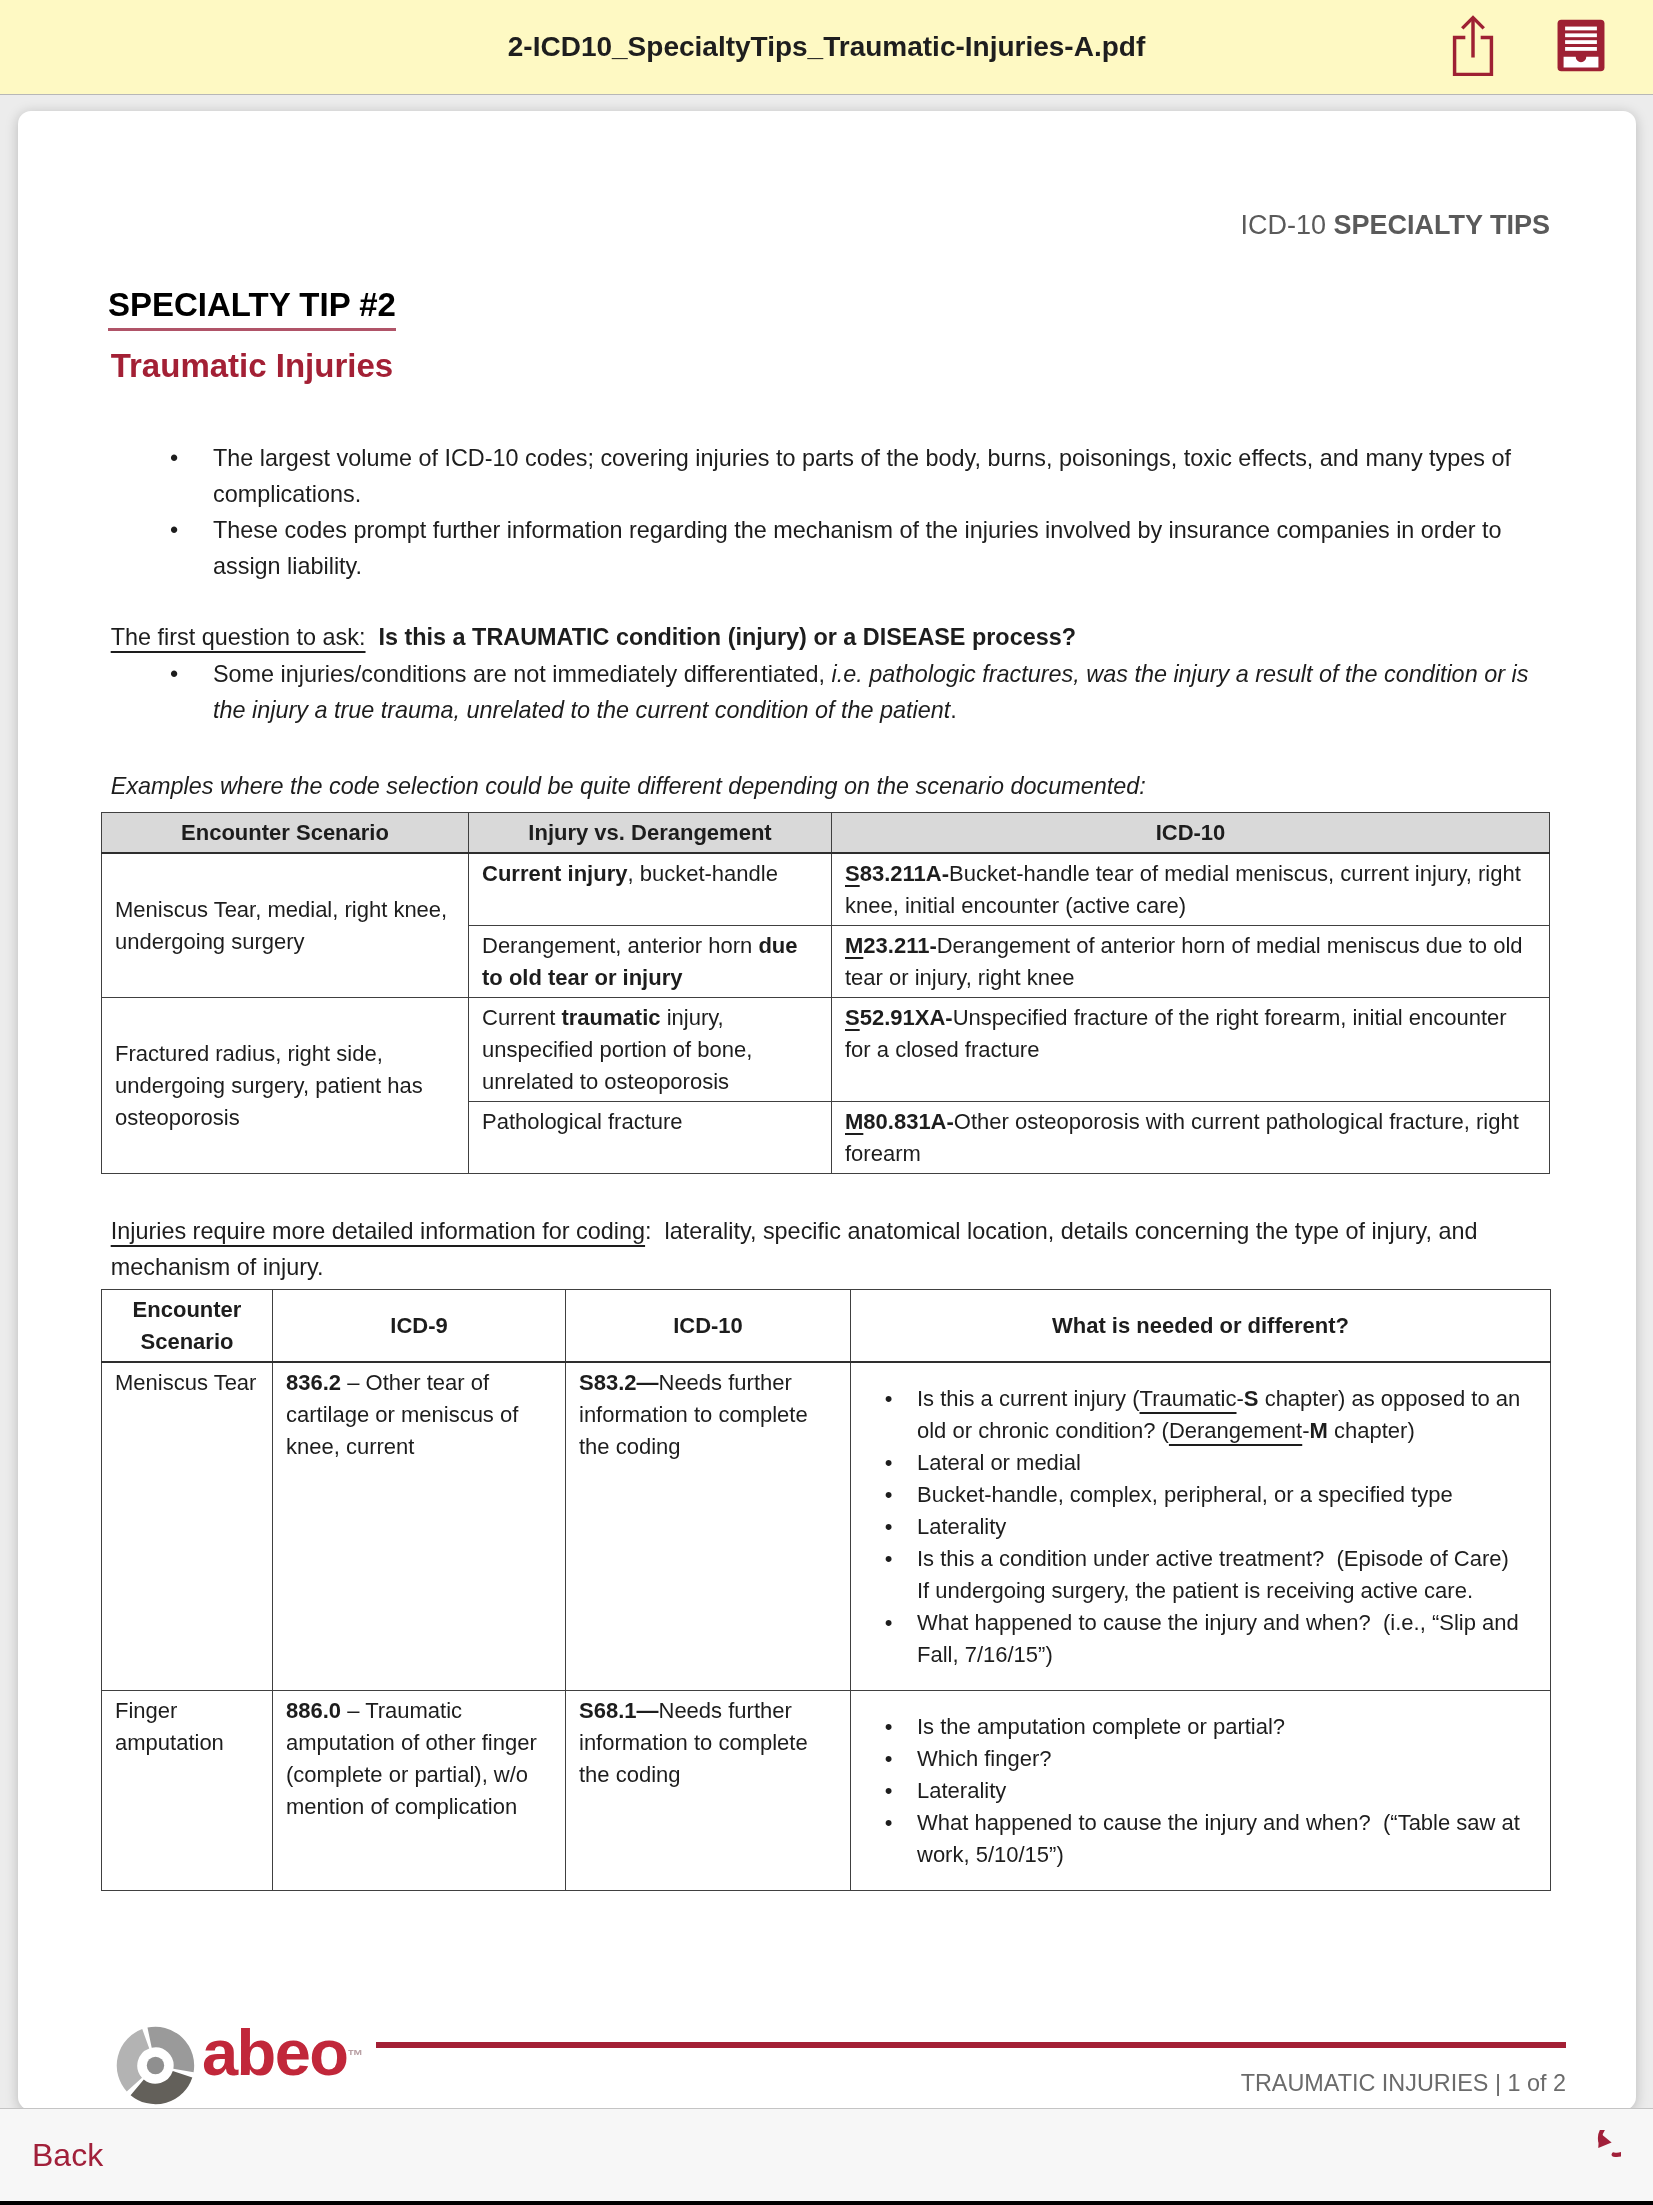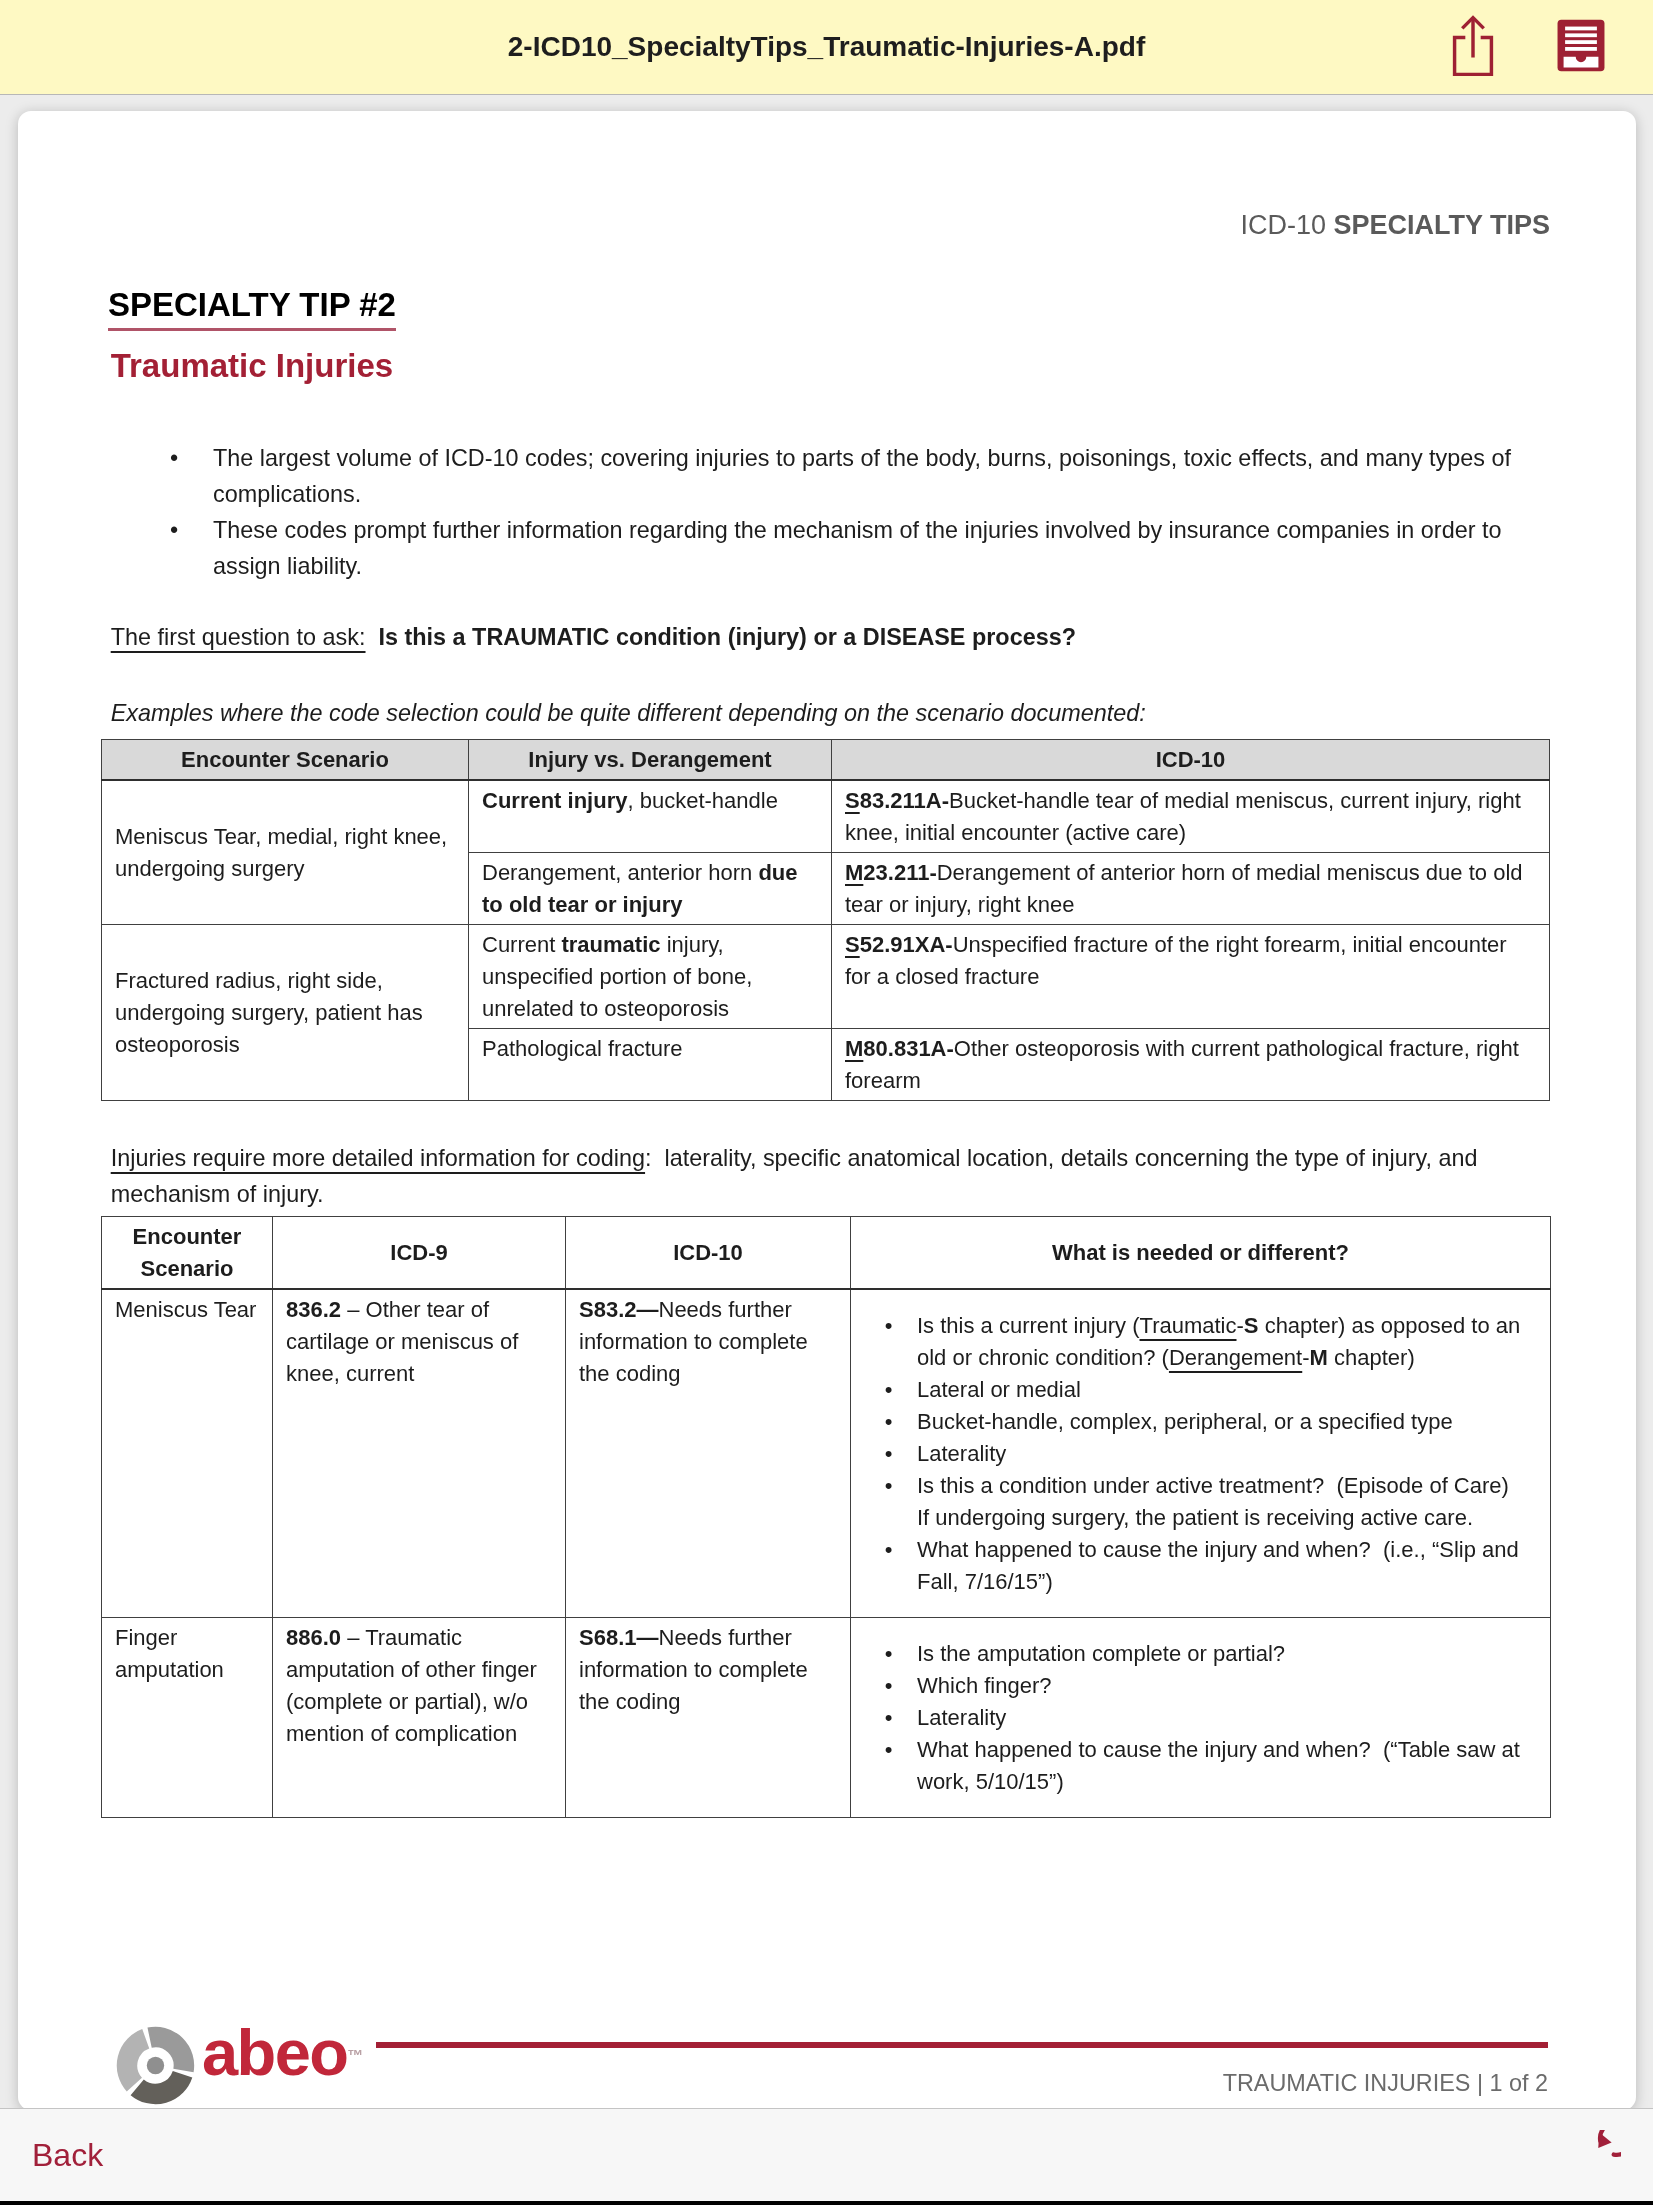--- a/index.html
+++ b/index.html
@@ -51,21 +51,21 @@
   th{background:#d9d9d9;font-weight:bold;text-align:center;vertical-align:middle;
      border-bottom:2.4px solid #2e2e2e;}
   .t2 th{background:#ffffff;}
   .mid{vertical-align:middle;}
   .code-i{text-decoration:underline;text-underline-offset:4px;}
   ul.cell-list{list-style:none;margin:16px;padding:0;}
   ul.cell-list li{position:relative;padding-left:37px;}
   ul.cell-list li::before{content:"•";position:absolute;left:4.8px;top:0;}
 
   
-  .doc-footer{position:absolute;left:98px;right:88px;bottom:0;height:74px;}
+  .doc-footer{position:absolute;left:98px;right:70px;bottom:0;height:74px;}
   .logo{position:absolute;left:0;top:-9.7px;width:79px;height:79px;}
   .brand{position:absolute;left:86px;top:-16px;font-size:65px;font-weight:bold;
          color:#c1273a;letter-spacing:-1.6px;line-height:1;}
   .brand sup{font-size:16px;color:#b9a0a4;vertical-align:14.5px;letter-spacing:0;}
   .rule{position:absolute;left:260px;right:0;top:5.7px;height:6.5px;background:#a32035;}
   .page-label{position:absolute;right:0;top:29px;font-size:23.4px;color:#6b6b6b;}
 
   
   .bottombar{position:absolute;left:0;right:0;bottom:4px;height:92px;background:#f7f7f7;
           border-top:1.6px solid #c4c4c4;z-index:6;}
@@ -121,20 +121,21 @@
       <ul class="body-list intro">
         <li>The largest volume of ICD-10 codes; covering injuries to parts of the body, burns, poisonings, toxic effects, and many types of complications.</li>
         <li>These codes prompt further information regarding the mechanism of the injuries involved by insurance companies in order to assign liability.</li>
       </ul>
 
       <p class="para q-para">
         <span class="u">The first question to ask:</span><span class="pw">  </span><span class="b">Is this a TRAUMATIC condition (injury) or a DISEASE process?</span>
       </p>
 
       <ul class="body-list qbullets">
+        <li><span>Some injuries/conditions are not immediately differentiated, </span><span class="i">i.e. pathologic fractures, was the injury a result of the condition or is the injury a true trauma, unrelated to the current condition of the patient</span><span>.</span></li>
       </ul>
 
       <p class="para examples-para">Examples where the code selection could be quite different depending on the scenario documented:</p>
 
       <table class="t1">
         <colgroup>
             <col style="width:367px">
             <col style="width:363px">
             <col style="width:718px">
           </colgroup>

